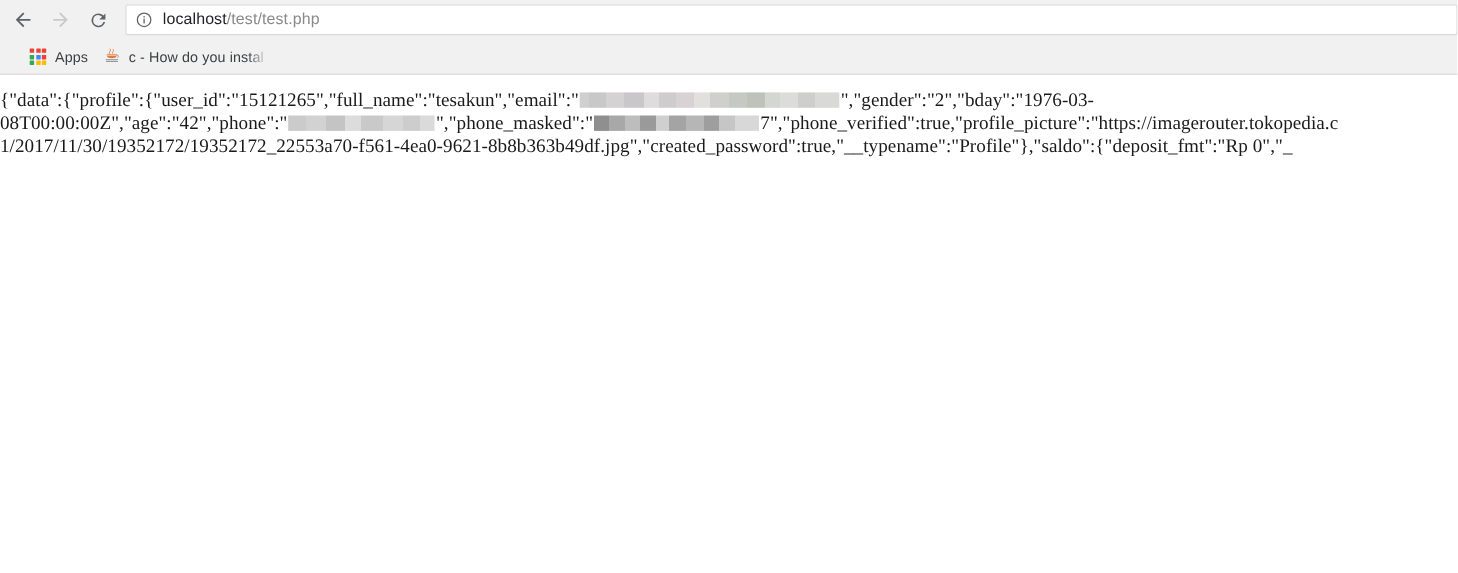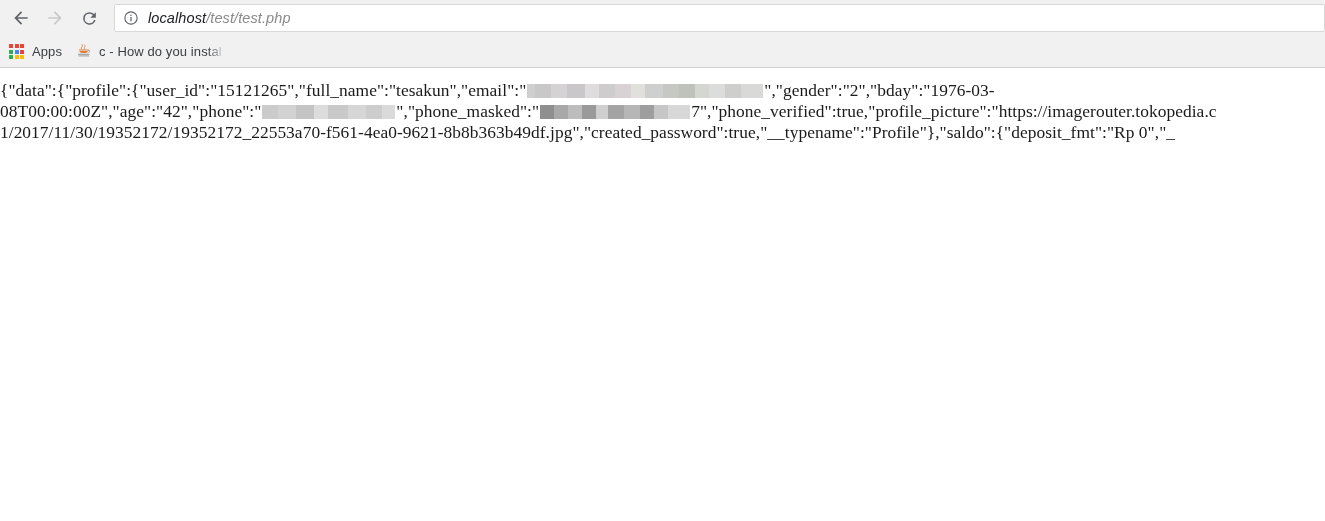--- a/index.html
+++ b/index.html
@@ -24,21 +24,20 @@
     position: relative;
   }
 
   
   .nav-row {
     display: flex;
     align-items: center;
     height: 36px;
     padding: 0 0 0 4px;
     box-sizing: border-box;
-    font-style: italic;
   }
   .nav-btn {
     width: 30px;
     height: 30px;
     display: flex;
     align-items: center;
     justify-content: center;
     border-radius: 50%;
     flex: 0 0 auto;
     margin: 0 2px;
@@ -75,21 +74,21 @@
     letter-spacing: 0.1px;
   }
   .url-host { color: #202124; }
   .url-path { color: #8a8a8a; }
 
   
   .bookmarks-row {
     display: flex;
     align-items: center;
     height: 31px;
-    padding-left: 2px;
+    padding-left: 20px;
     box-sizing: border-box;
   }
   .bm-item {
     display: flex;
     align-items: center;
     height: 24px;
     padding: 0 7px;
     border-radius: 3px;
     cursor: pointer;
     white-space: nowrap;

